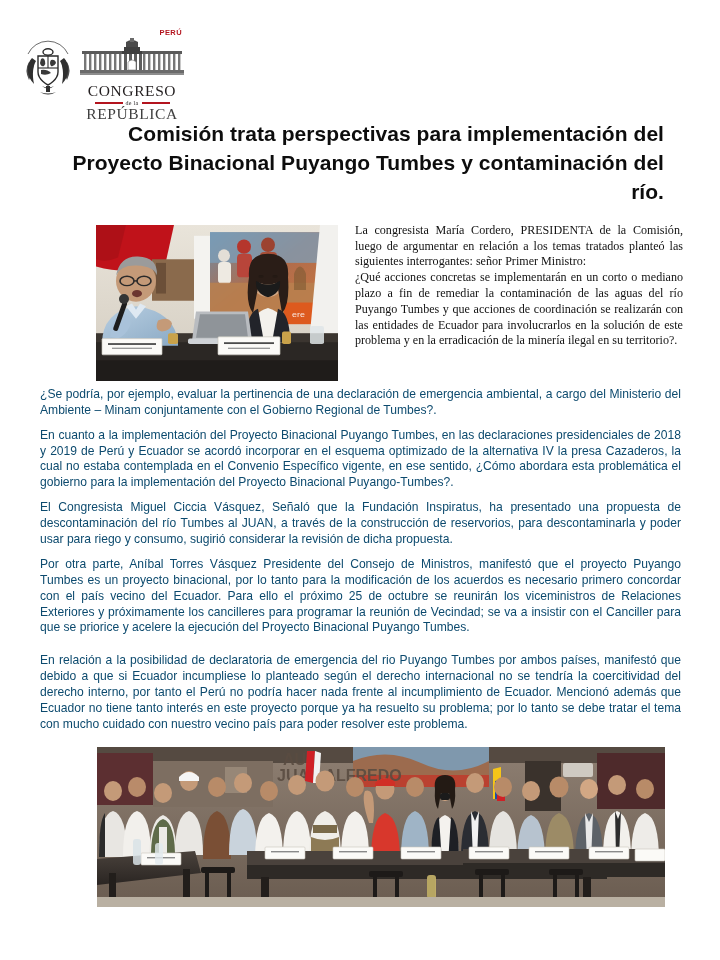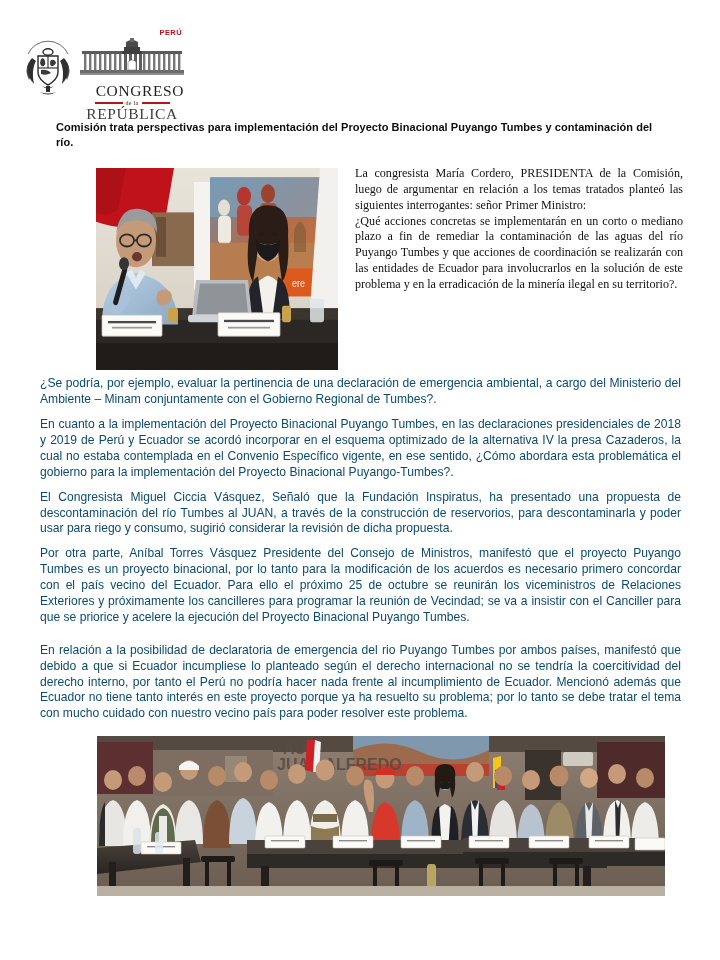--- a/index.html
+++ b/index.html
@@ -43,21 +43,21 @@
   .congreso-mark {
     width: 104px;
     display: block;
   }
   .congreso-building { width: 104px; height: 44px; display: block; }
   .congreso-word {
     font-family: "Liberation Serif", "DejaVu Serif", serif;
     font-size: 15.5px;
     letter-spacing: 0.6px;
     color: #231f20;
-    text-align: right;
+    text-align: center;
     line-height: 1.02;
     margin-top: 1px;
     white-space: nowrap;
   }
   .congreso-delarule {
     display: flex;
     align-items: center;
     justify-content: center;
     gap: 3px;
     margin: 1px 0 0 0;
@@ -99,41 +99,41 @@
     font-size: 13.4px;
     font-weight: bold;
     line-height: 1.30;
     color: #0d0d0d;
     padding: 6px 10px 0 6px;
     letter-spacing: 0.05px;
   }
 
   
   .main-title {
-    text-align: left;
-    font-size: 11px;
+    text-align: right;
+    font-size: 21px;
     font-weight: bold;
     line-height: 1.38;
     color: #0d0d0d;
     padding: 8px 56px 0 56px;
     box-sizing: border-box;
     letter-spacing: 0.05px;
   }
 
   
   .content {
     padding: 0 37px 0 37px;
     box-sizing: border-box;
     margin-top: 16px;
   }
 
   .photo-top {
     float: left;
     width: 242px;
-    height: 202px;
+    height: 156px;
     margin: 2px 14px 6px 59px;
     border: 0;
     overflow: hidden;
     position: relative;
     background: #8b5cf6;
   }
 
   .lead-col {
     overflow: hidden;
     font-size: 12.1px;

